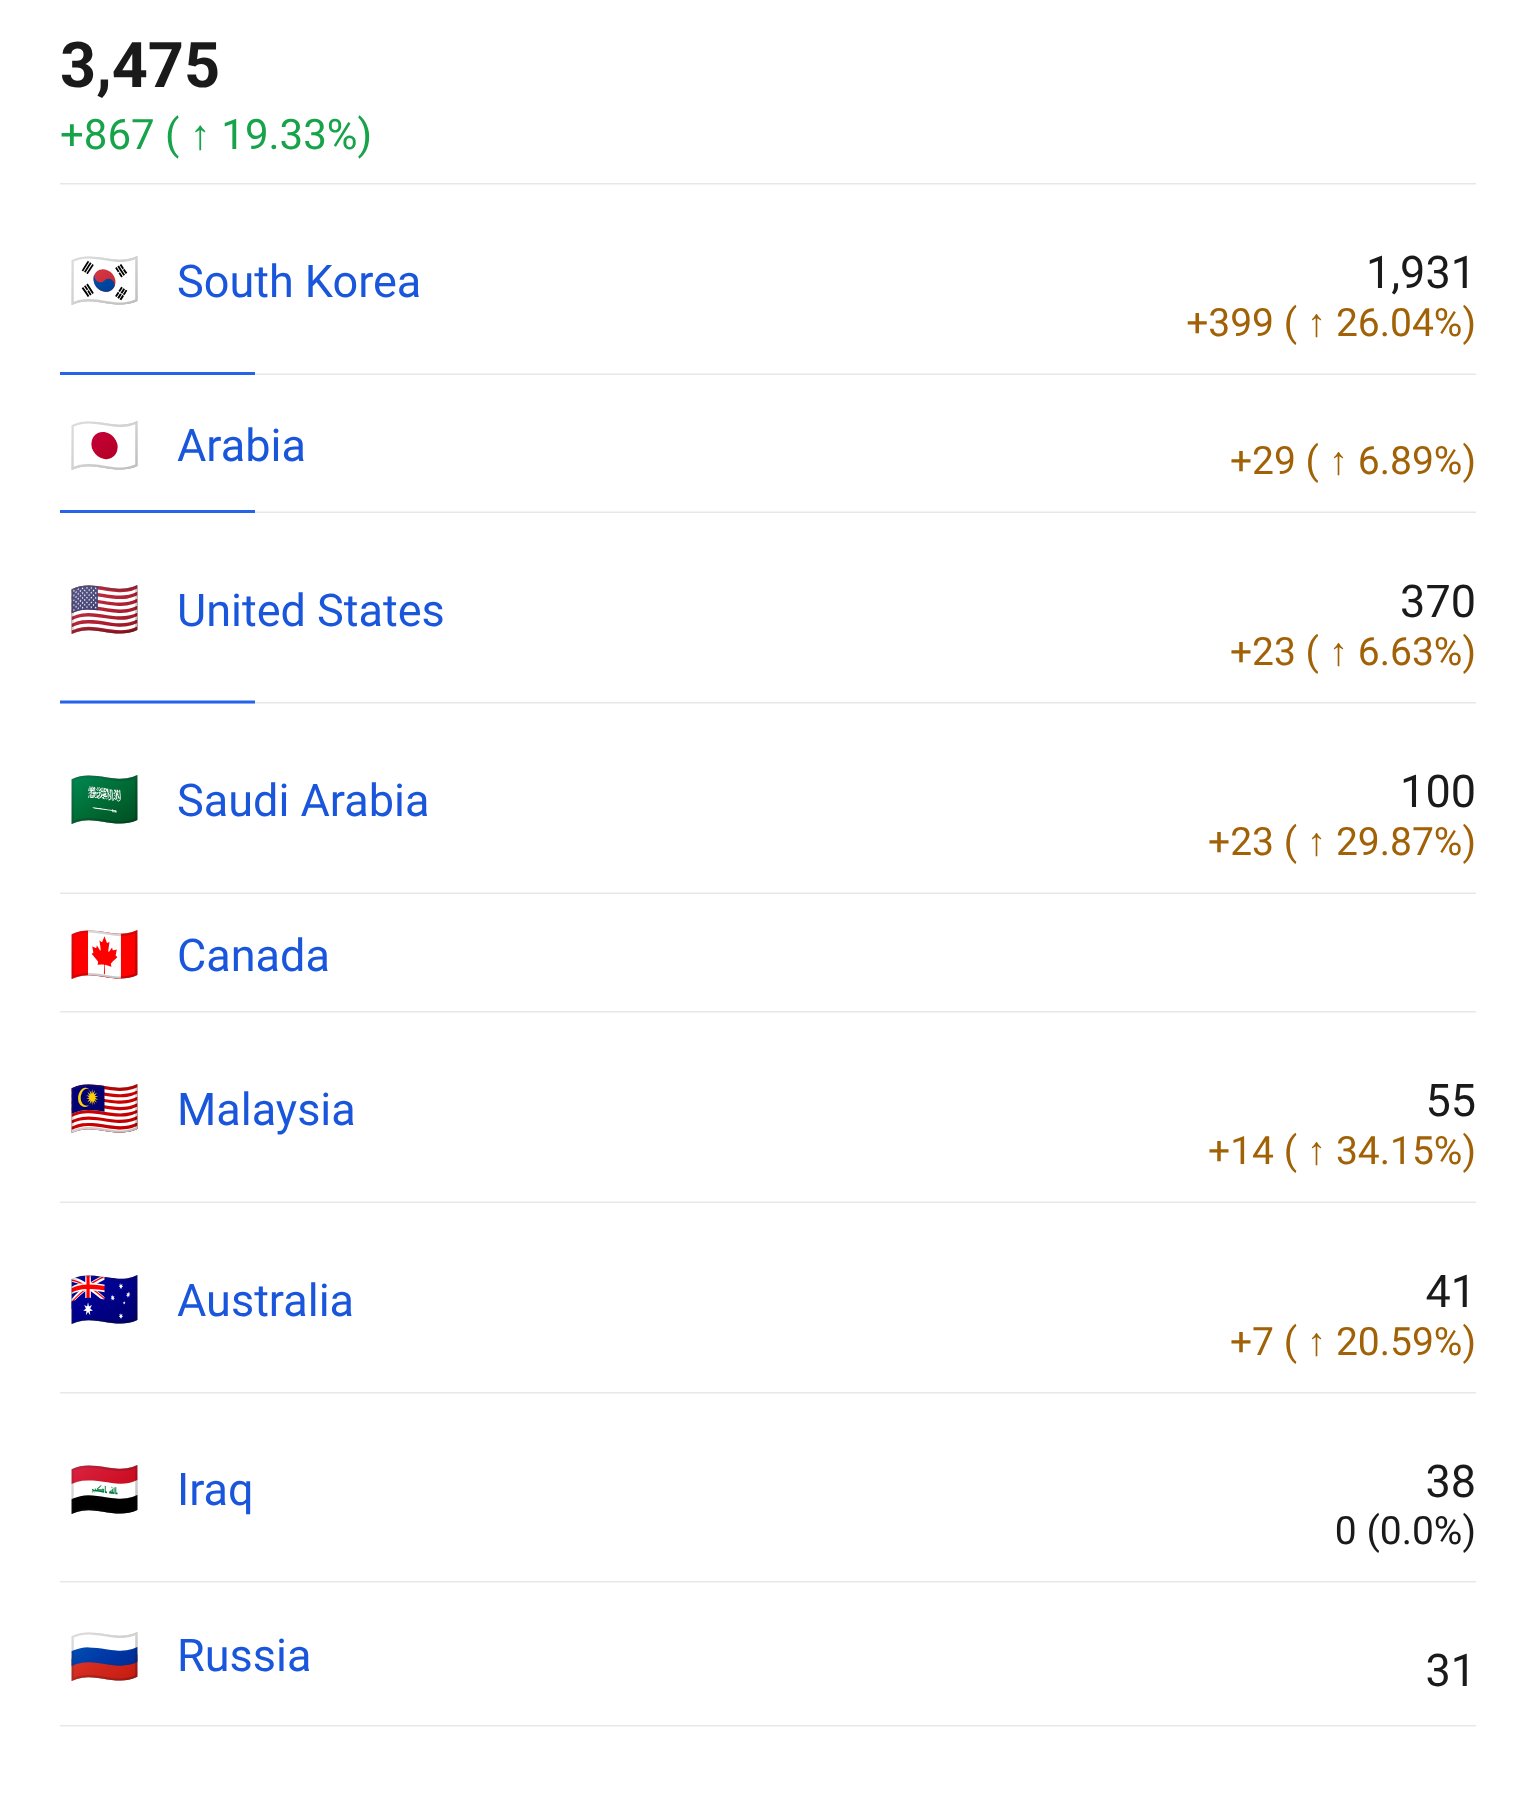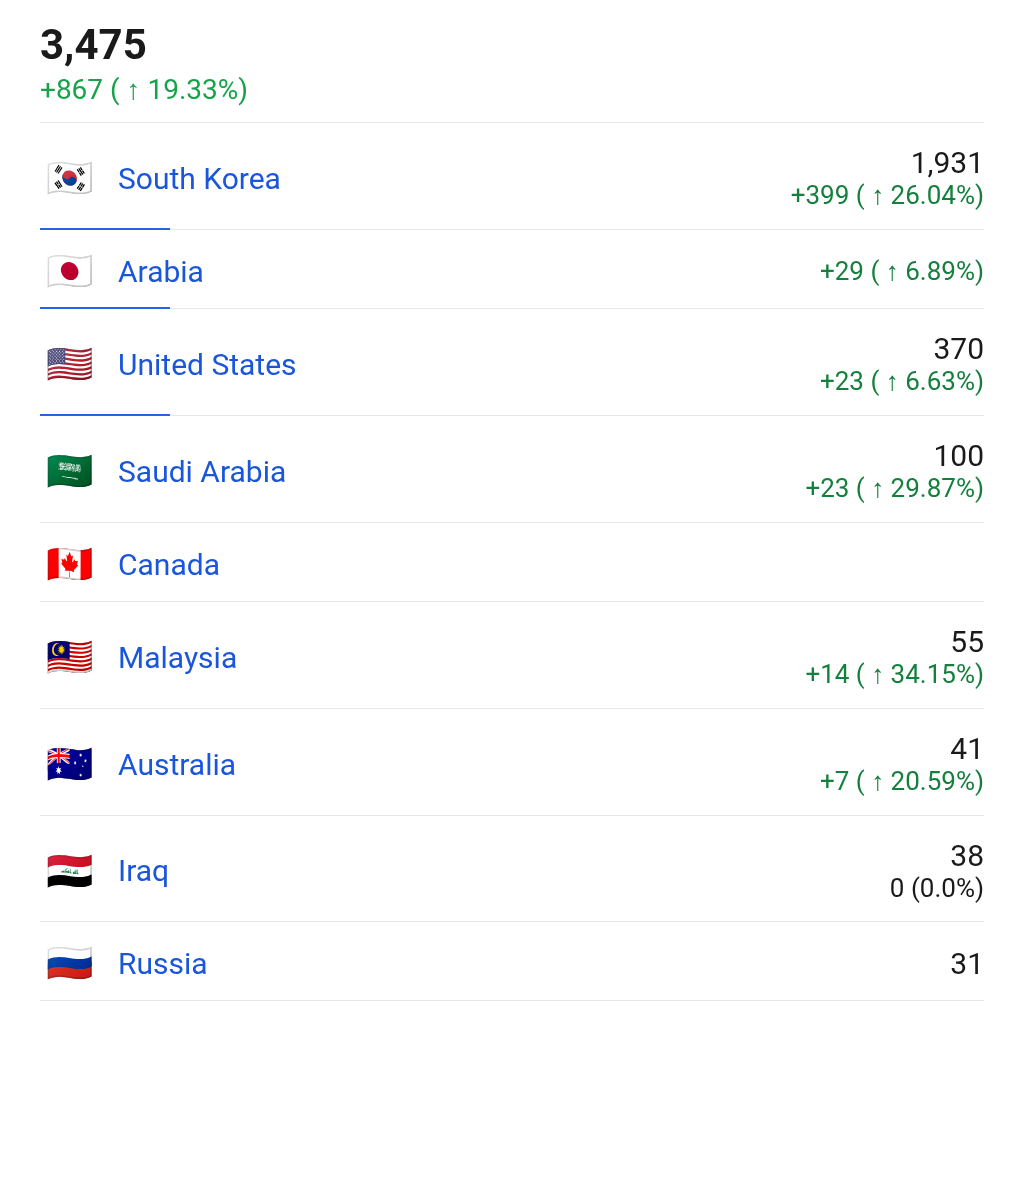--- a/index.html
+++ b/index.html
@@ -66,32 +66,33 @@
     }
 
     .country-name {
       font-size: 30px;
       color: #1a56db;
       font-weight: 400;
     }
 
     .country-right {
       text-align: right;
+      margin-top: 20px;
     }
 
     .count {
       font-size: 30px;
       color: #1a1a1a;
       font-weight: 400;
       display: block;
     }
 
     .change {
       font-size: 26px;
-      color: #15803d;
+      color: #a16207;
       font-weight: 400;
       display: block;
     }
 
     .change.neutral {
       color: #1a1a1a;
     }
 
     .blue-line {
       position: absolute;

